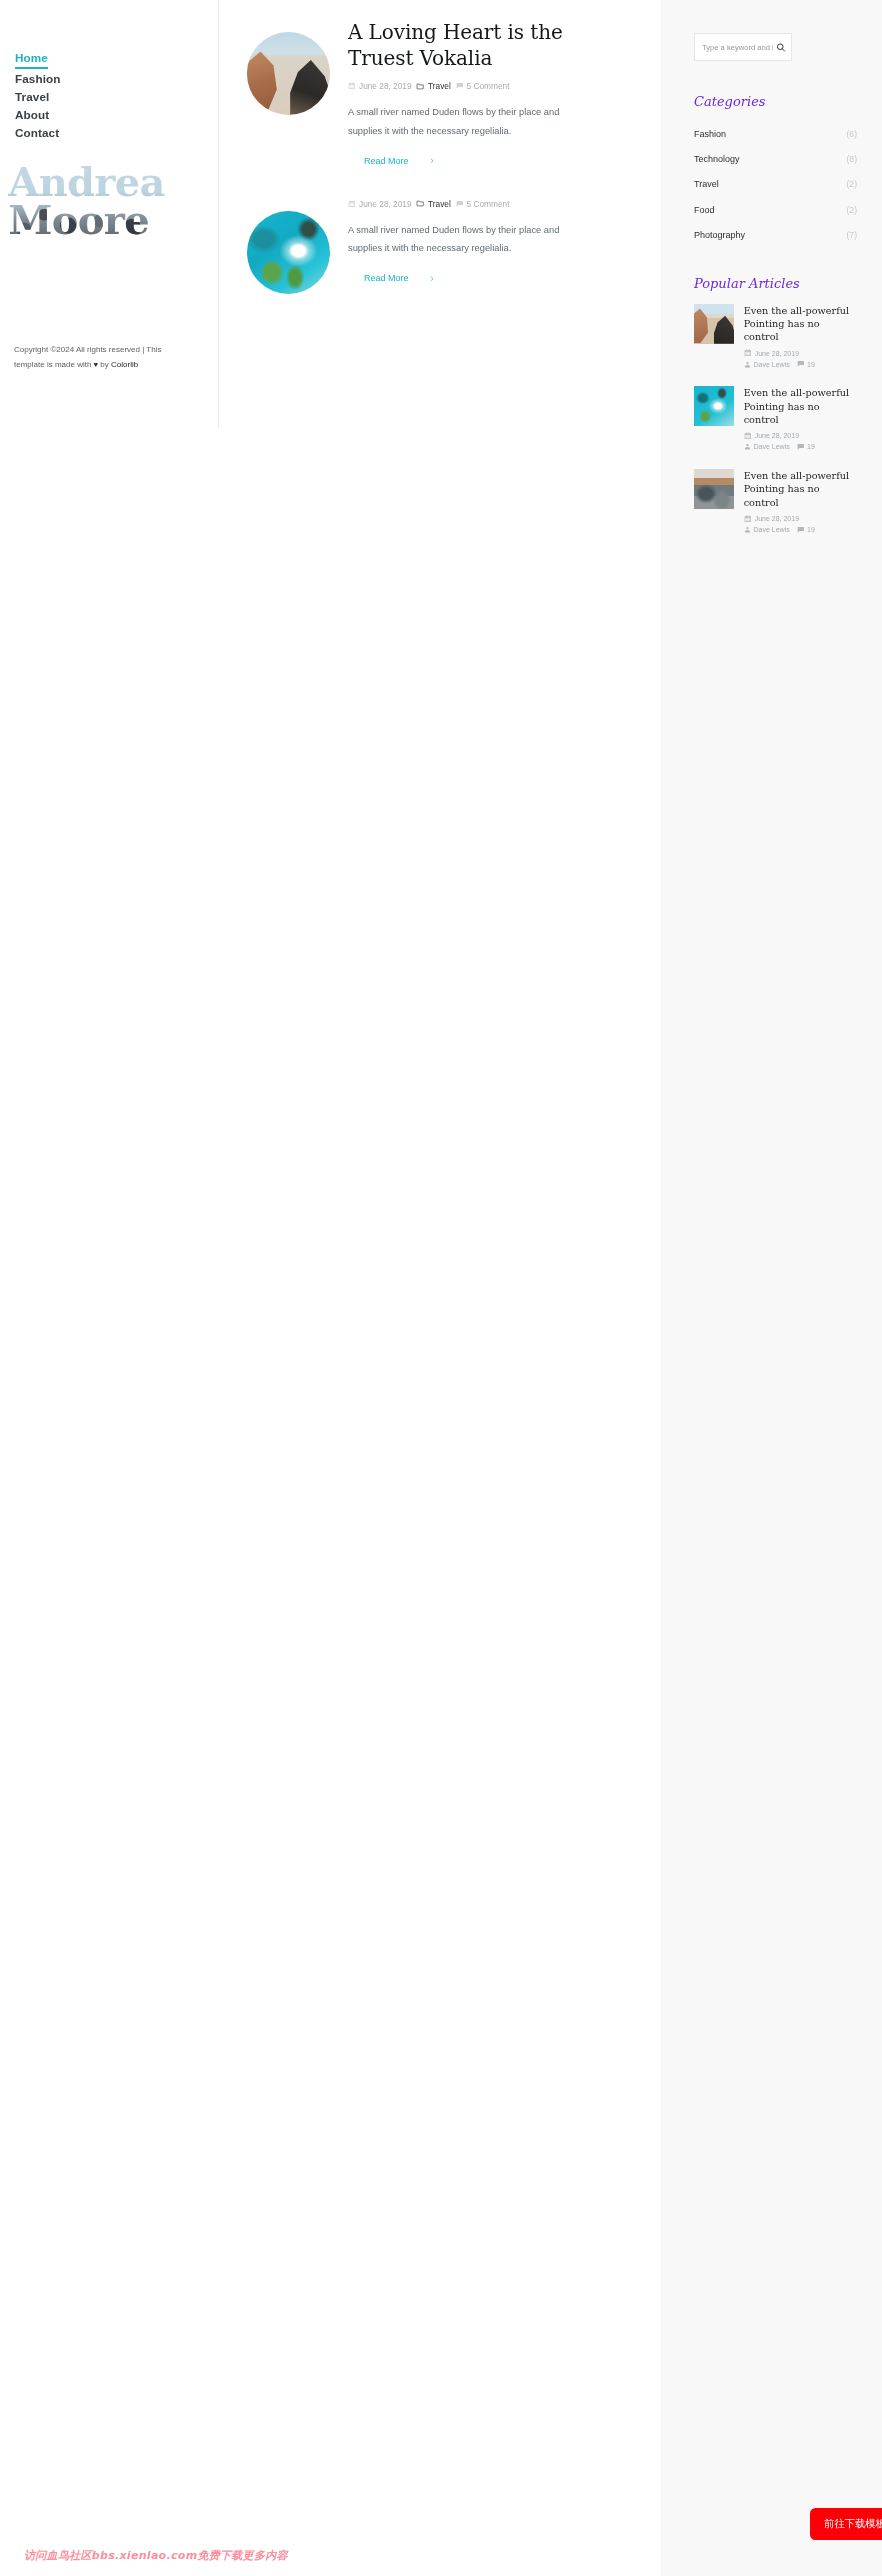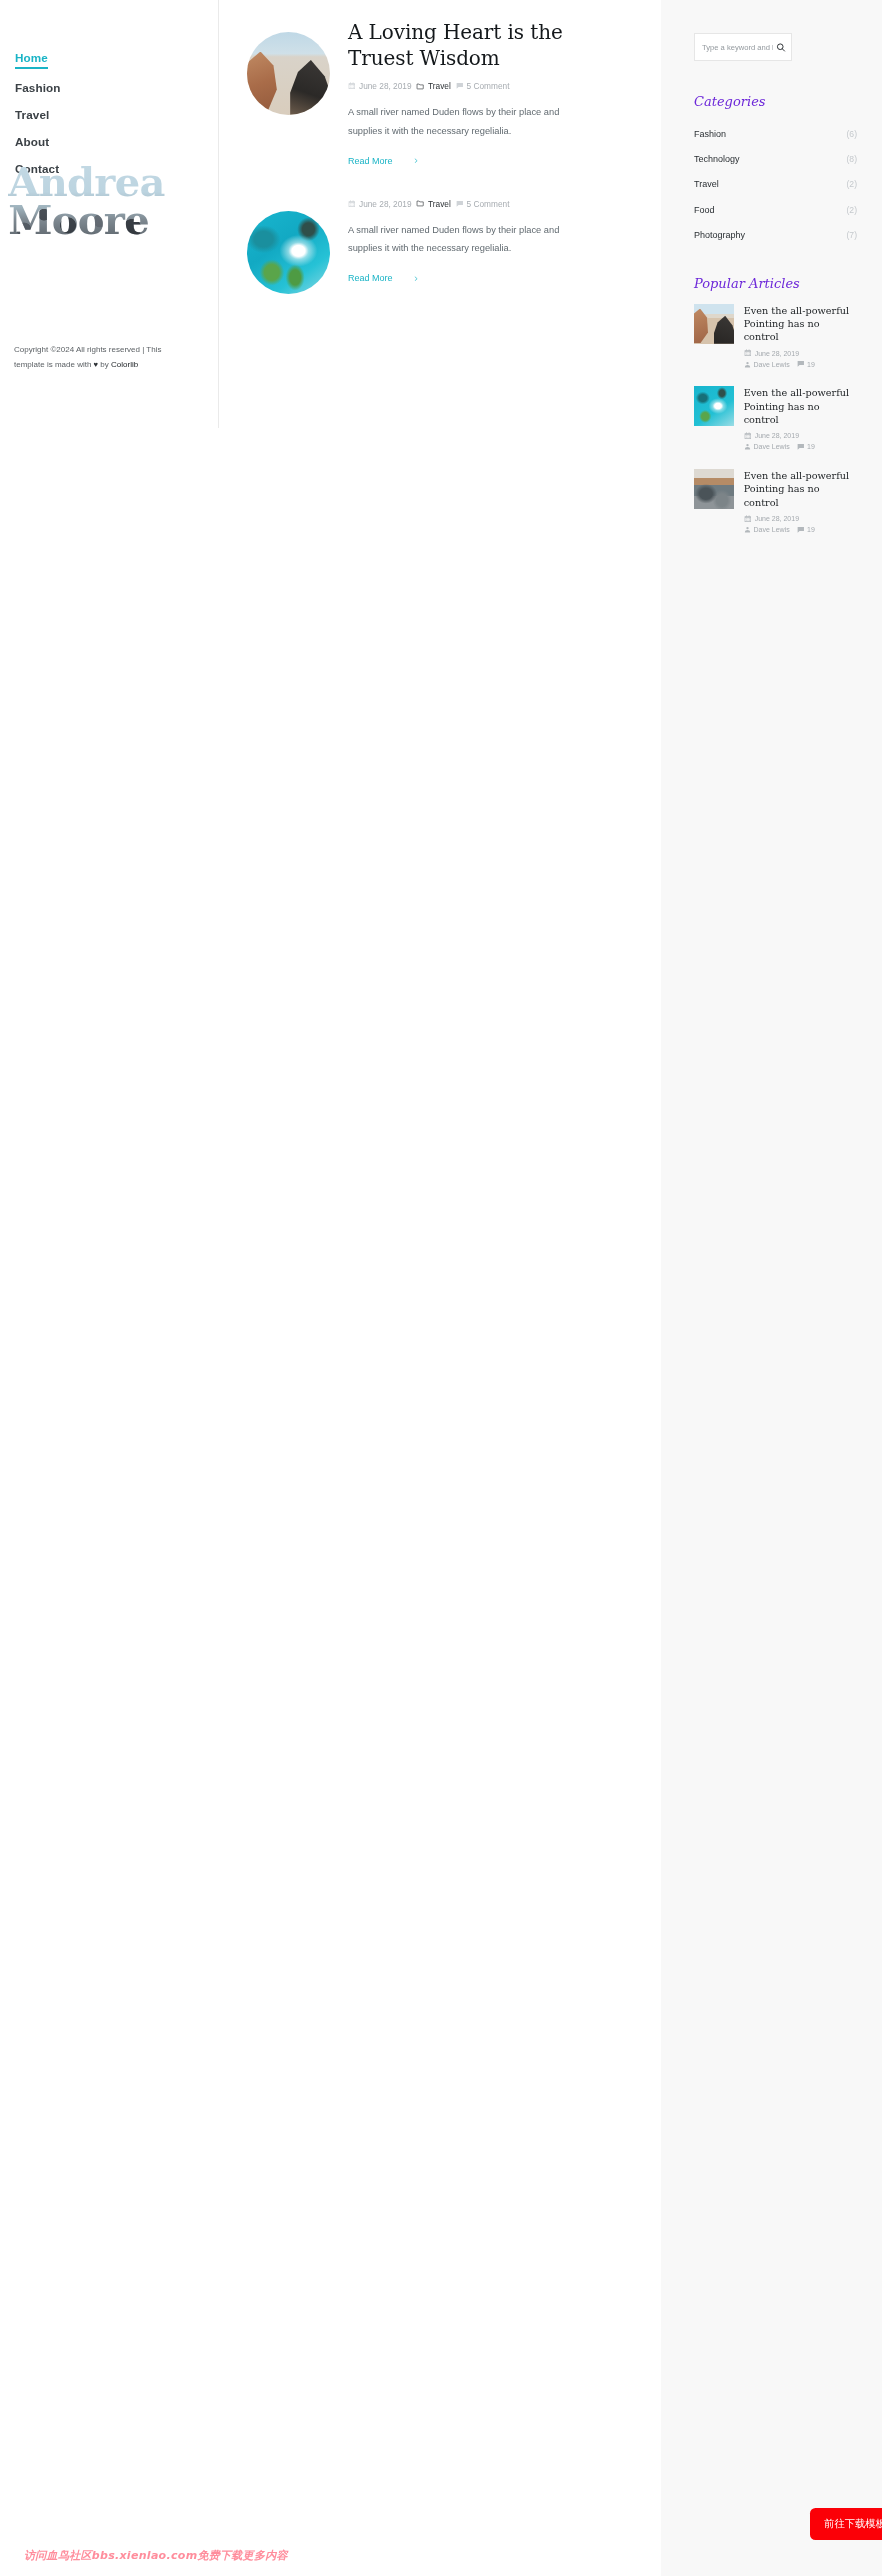--- a/index.html
+++ b/index.html
@@ -20,21 +20,21 @@
     height: 428px;
     background: #ffffff;
     border-right: 0.7px solid #eaeaea;
   }
   #nav-list {
     position: absolute;
     left: 15px;
     top: 50px;
     list-style: none;
   }
-  #nav-list li { margin-bottom: 11px; }
+  #nav-list li { margin-bottom: 2px; }
   .nav-link {
     display: inline-block;
     font-size: 11.7px;
     font-weight: 700;
     color: #3b4146;
     text-decoration: none;
     letter-spacing: 0.1px;
     line-height: 1.35;
   }
   .nav-link.active {
@@ -201,20 +201,21 @@
     max-width: 234px;
     margin-bottom: 14px;
   }
   .read-more {
     font-size: 9px;
     color: #1ab4c6;
     text-decoration: none;
     display: inline-flex;
     align-items: center;
     gap: 20px;
+    margin-left: 16px;
   }
 
   
   #right-sidebar {
     position: absolute;
     left: 661px; top: 0;
     width: 222px;
     height: 2576px;
     background: #f8f8f8;
     padding: 33px 26px 0 33px;
@@ -435,21 +436,21 @@
     <span>This template is made with</span>
     <span class="heart">♥</span>
     <span>by</span>
     <span class="cl">Colorlib</span>
   </div>
 </aside>
 
 <main id="main-column">
     <article class="post">
       <div class="post-thumb thumb-road"></div>
-      <div class="post-body"><h2 class="post-title">A Loving Heart is the Truest Wisdom</h2><div class="post-meta">
+      <div class="post-body"><h2 class="post-title">A Loving Heart is the Truest Vokalia</h2><div class="post-meta">
           <span class="meta-item">
             <svg width="7.6" height="7.6" viewBox="0 0 24 24" fill="#cfd3d7">
               <path d="M7 1h2v3H7zM15 1h2v3h-2zM3 4h18a1 1 0 011 1v16a1 1 0 01-1 1H3a1 1 0 01-1-1V5a1 1 0 011-1zm1 5v11h16V9H4zm2 2h3v2H6zm5 0h3v2h-3zm5 0h3v2h-3zM6 15h3v2H6zm5 0h3v2h-3zm5 0h3v2h-3z"></path>
             </svg>
             <span>June 28, 2019</span>
           </span>
           <span class="meta-item">
             <svg width="8.3" height="8.3" viewBox="0 0 24 24" fill="none" stroke="#2d3236" stroke-width="1.8">
               <path d="M3 6h6l2 2.4h10V19a1 1 0 01-1 1H4a1 1 0 01-1-1V6z"></path>
             </svg>

